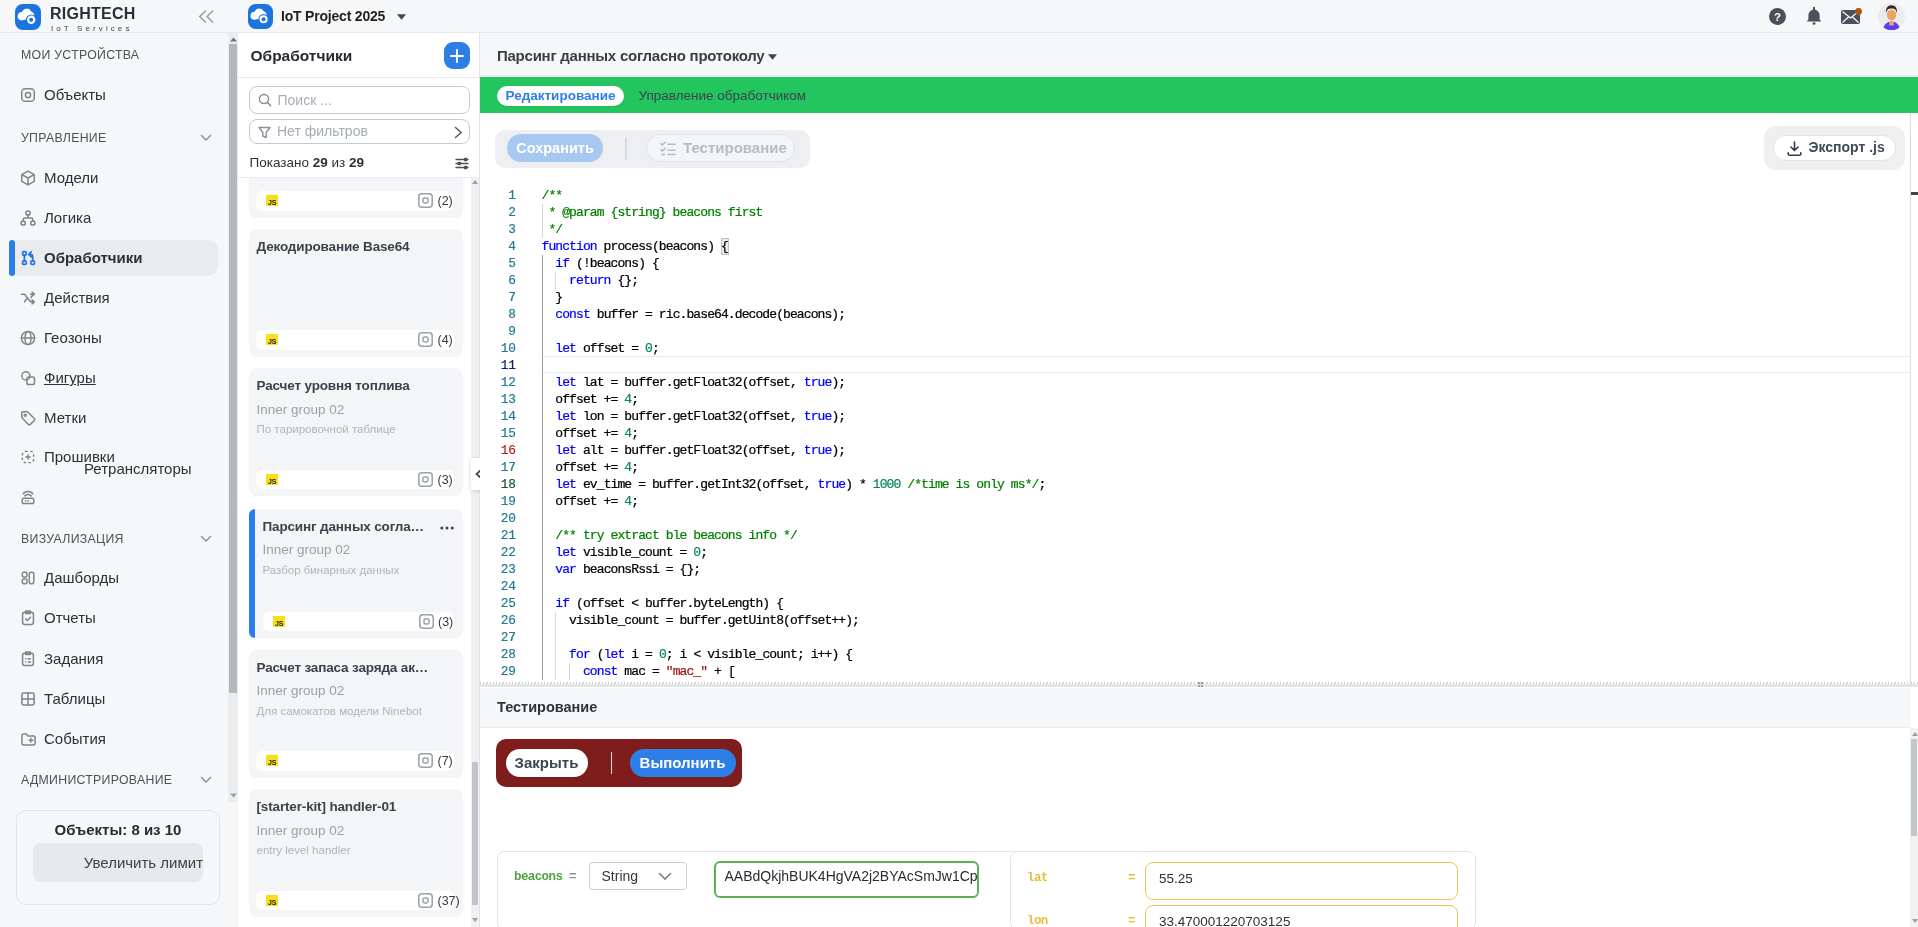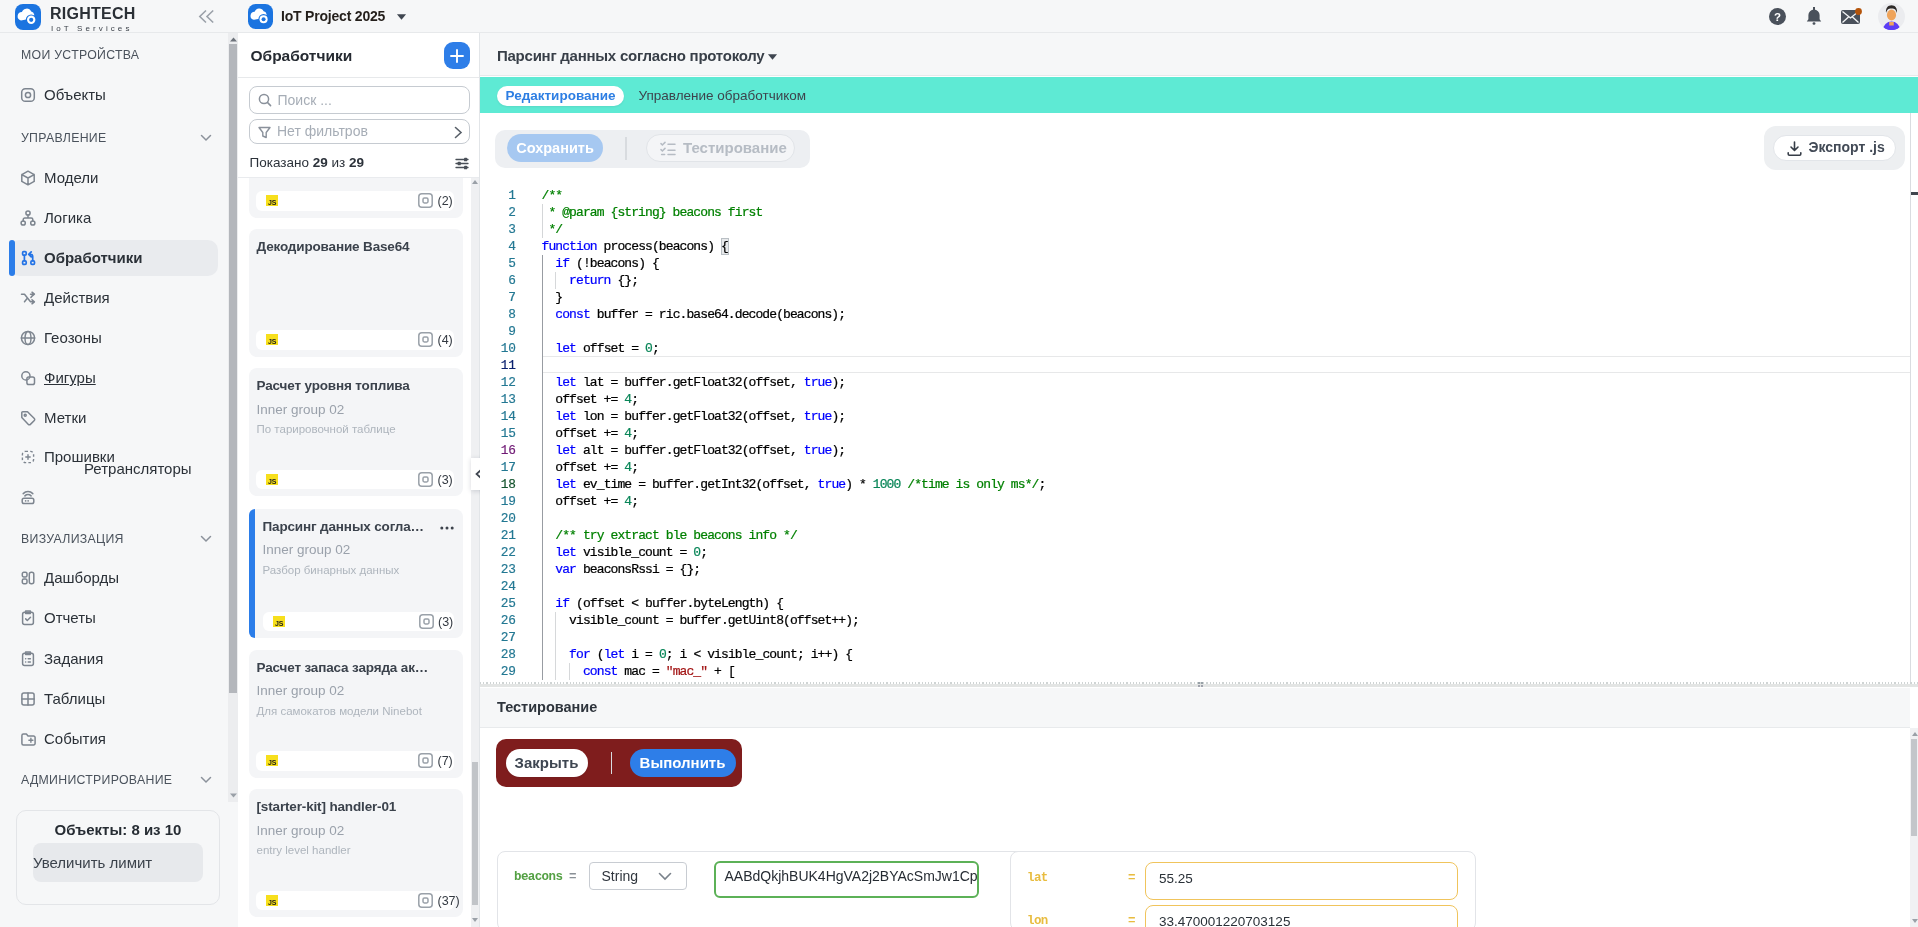--- a/index.html
+++ b/index.html
@@ -11,21 +11,21 @@
 #lsub{left:51px;top:24px;font-size:8px;color:#3c424a;letter-spacing:3.1px}
 #pname{left:281px;top:8px;font-size:14px;font-weight:700;color:#241f1b;letter-spacing:-.2px}
 
 #sidebar{left:0;top:33px;width:238px;height:894px;background:#f6f7f8}
 .sect{position:absolute;left:21px;font-size:12.3px;font-weight:400;color:#4a525c;letter-spacing:.3px}
 .nav{position:absolute;left:44px;font-size:15px;color:#2b3138}
 .nico{position:absolute;left:20px}
 #selpill{left:9px;top:240px;width:209px;height:36px;background:#e9ebee;border-radius:10px}
 #selbar{left:9px;top:240px;width:6px;height:36px;background:#2b7de9;border-radius:3px}
 #limitbox{left:16px;top:810px;width:204px;height:95px;border:1px solid #e3e5e8;border-radius:10px}
-#limitbtn{left:33px;top:843px;width:170px;height:39px;background:#e7e9ec;border-radius:8px;text-align:left;line-height:39px;font-size:15px;font-weight:500;color:#3b424b}
+#limitbtn{left:33px;top:843px;width:170px;height:39px;background:#e7e9ec;border-radius:8px;text-align:right;line-height:39px;font-size:15px;font-weight:500;color:#3b424b}
 
 .sbtrack{background:#ecedef}
 .sbthumb{background:#b4b7bc}
 
 #midpanel{left:238px;top:33px;width:242px;height:894px;background:#fff;border-right:1px solid #e2e5e8}
 #mtitle{left:12.5px;top:13.5px;font-size:15.5px;font-weight:700;color:#252a31}
 #plusbtn{left:206px;top:9px;width:26px;height:27px;background:#2e7ee8;border-radius:9px}
 .inbox{position:absolute;left:11px;width:221px;border:1.5px solid #c6cbd1;border-radius:8px;background:#fff}
 .ph{color:#a6adb6;font-size:15px}
 #shownrow{left:11.5px;top:122px;font-size:13.5px;color:#2c323a}
@@ -33,21 +33,21 @@
 .card{position:absolute;left:10.5px;width:214px;height:128px;background:#f4f5f7;border-radius:8px}
 .ctitle{position:absolute;left:17.5px;font-size:13.5px;font-weight:700;color:#3b424c;white-space:nowrap;letter-spacing:-.15px}
 .csub{position:absolute;left:17.5px;font-size:13.5px;color:#9aa1ab}
 .cdesc{position:absolute;left:17.5px;font-size:11.5px;color:#aeb5bd}
 .cfoot{position:absolute;left:17.5px;width:198px;height:19.5px;background:#fff;border-radius:6px}
 .jsb{position:absolute;left:10px;top:4px;width:12px;height:11px;background:#f7df1c;color:#1c1c1c;font-size:7px;font-weight:700;text-align:right;line-height:15px;padding-right:1px}
 .cnt{position:absolute;left:182px;top:3px;font-size:12.5px;color:#343a42}.cfoot.sel .cnt{left:175.5px}
 .oico{position:absolute;right:20px;top:2px}
 
 #titlerow{left:480px;top:33px;width:1438px;height:43px;background:#f6f7f8;border-bottom:1px solid #e7e9eb}
-#tabrow{left:480px;top:77px;width:1438px;height:36px;background:#5eead4}
+#tabrow{left:480px;top:77px;width:1438px;height:36px;background:#22c55e}
 #tabpill{left:17px;top:9px;width:127px;height:20px;background:#fff;border-radius:11px;box-shadow:0 1px 2px rgba(20,30,50,.08);text-align:center;line-height:20px;font-size:13.5px;font-weight:700;color:#2d7ee3}
 #tab2{left:158.5px;top:11px;font-size:13.5px;color:#3d444d}
 #toolbar{left:495px;top:130px;width:315px;height:38px;background:#edeff2;border-radius:10px}
 #savebtn{left:12px;top:4px;width:96px;height:28px;background:#a6c8f1;border-radius:14px;color:#fff;font-size:14.5px;font-weight:700;text-align:center;line-height:28px}
 #tsep{left:130px;top:7px;width:1.5px;height:23px;background:#d8dbdf}
 #testbtn{left:151px;top:4px;width:149px;height:28px;background:#f4f5f7;border:1px solid #e1e4e8;border-radius:14px;color:#b6bcc4;font-size:15px;font-weight:700}
 #exportwrap{left:1763.5px;top:126px;width:141px;height:44px;background:#edeff1;border-radius:12px}
 #exportbtn{left:9px;top:8.5px;width:123.5px;height:26.5px;background:#fff;border:1px solid #e2e5e9;border-radius:13px;color:#424a56;font-size:14px;font-weight:600}
 
 
@@ -401,21 +401,21 @@
       <div style="height:17px;color:#237893">6</div>
       <div style="height:17px;color:#237893">7</div>
       <div style="height:17px;color:#237893">8</div>
       <div style="height:17px;color:#237893">9</div>
       <div style="height:17px;color:#237893">10</div>
       <div style="height:17px;color:#0b216f">11</div>
       <div style="height:17px;color:#237893">12</div>
       <div style="height:17px;color:#237893">13</div>
       <div style="height:17px;color:#237893">14</div>
       <div style="height:17px;color:#237893">15</div>
-      <div style="height:17px;color:#701a75">16</div>
+      <div style="height:17px;color:#b91c1c">16</div>
       <div style="height:17px;color:#237893">17</div>
       <div style="height:17px;color:#14532d">18</div>
       <div style="height:17px;color:#237893">19</div>
       <div style="height:17px;color:#237893">20</div>
       <div style="height:17px;color:#237893">21</div>
       <div style="height:17px;color:#237893">22</div>
       <div style="height:17px;color:#237893">23</div>
       <div style="height:17px;color:#237893">24</div>
       <div style="height:17px;color:#237893">25</div>
       <div style="height:17px;color:#237893">26</div>

